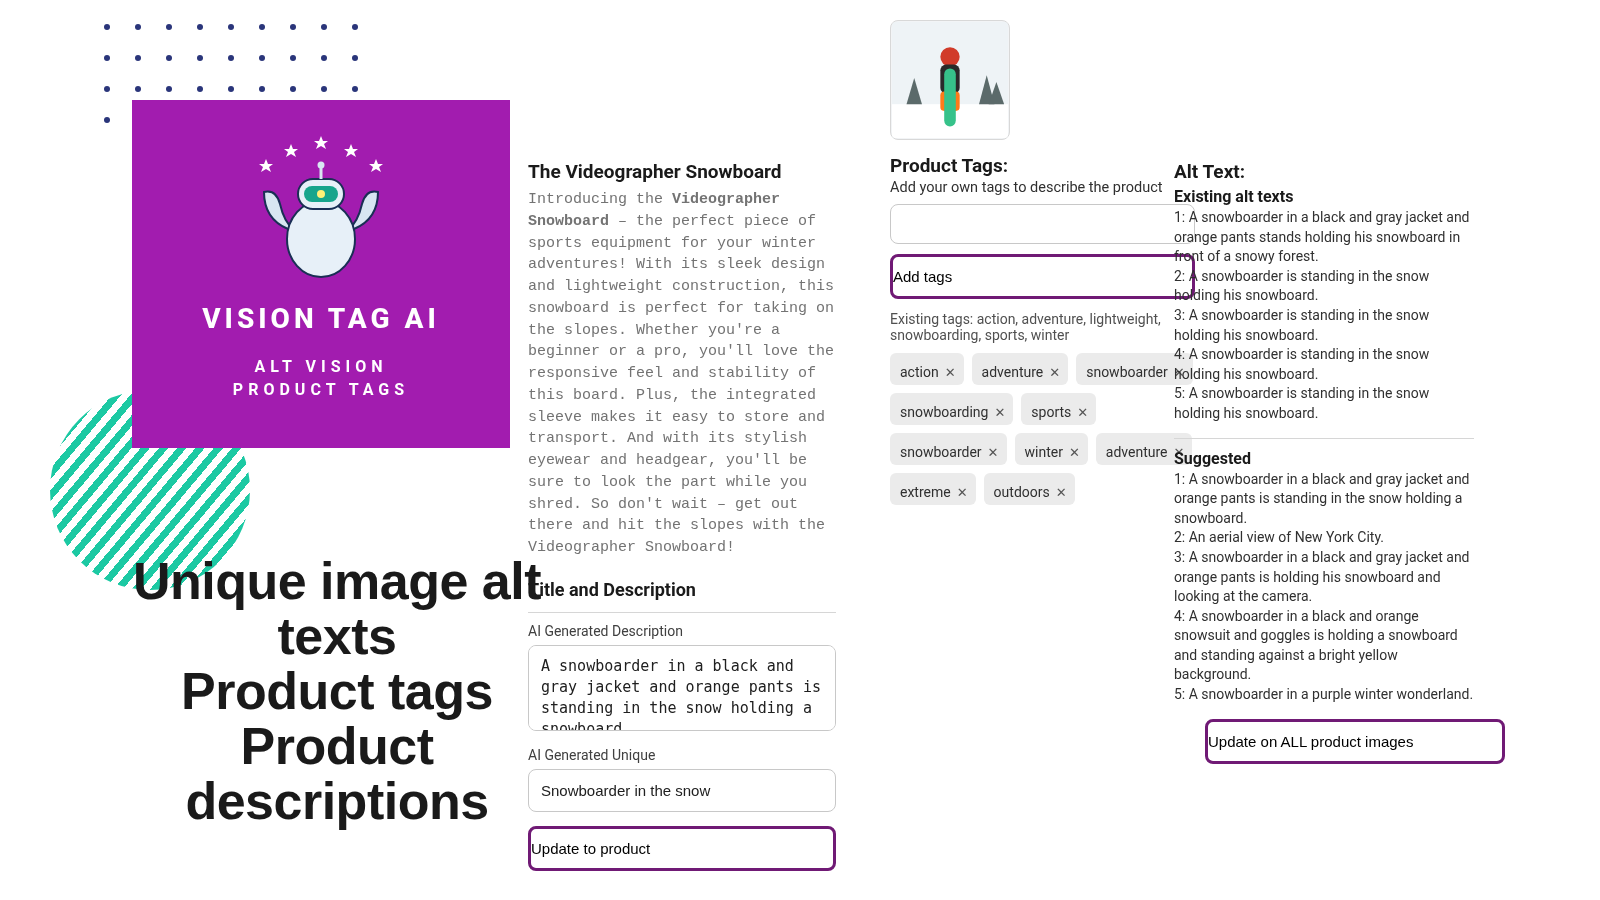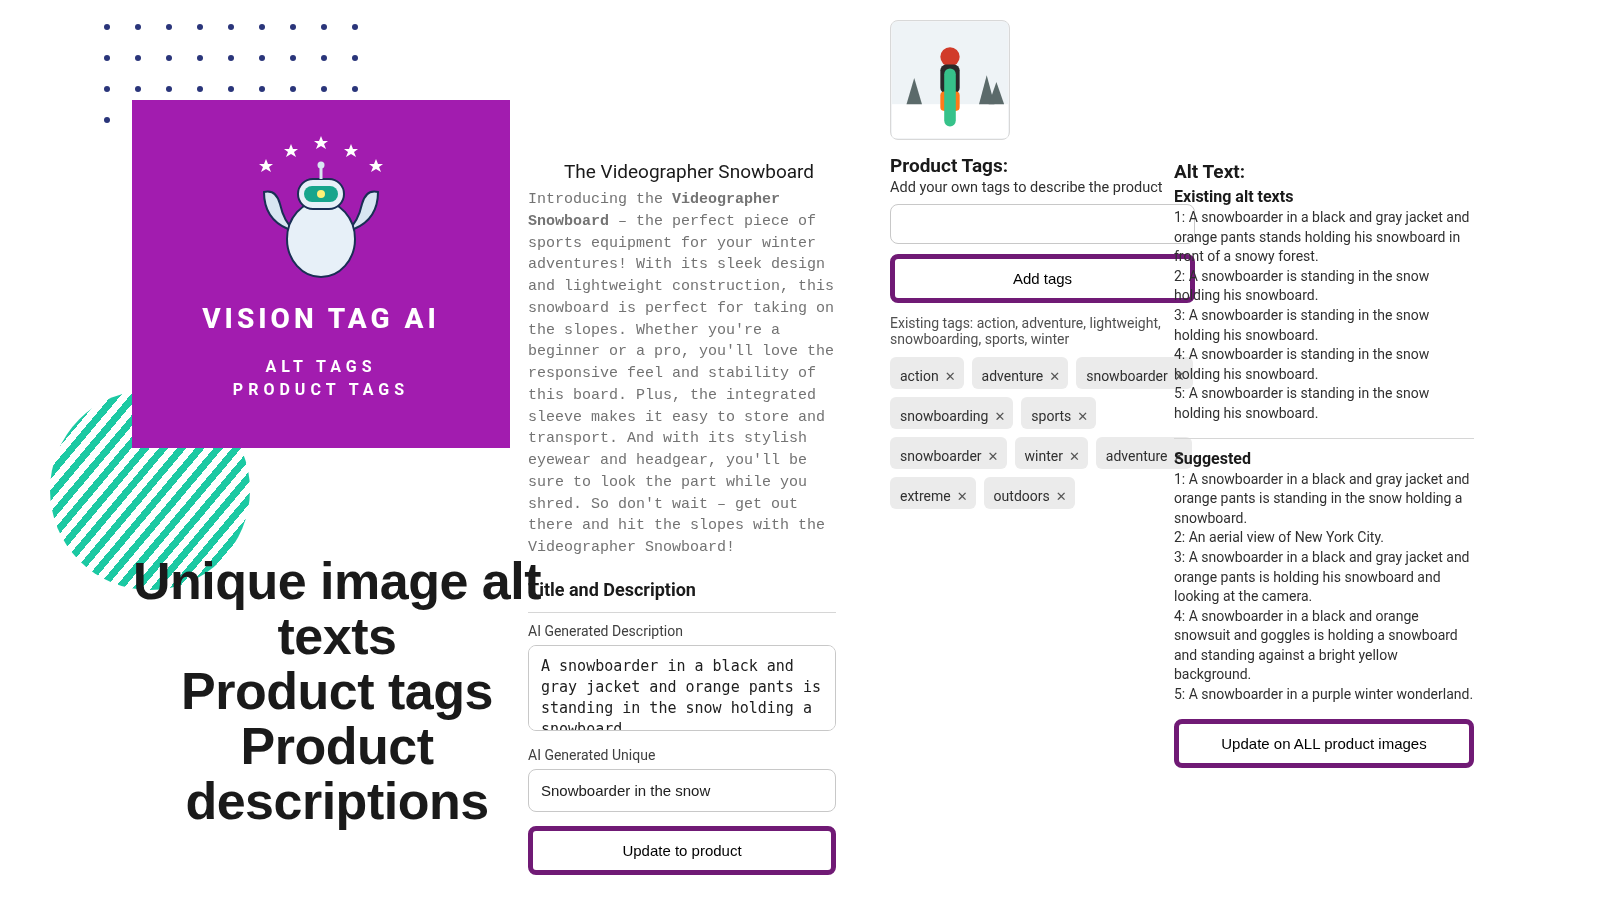--- a/index.html
+++ b/index.html
@@ -67,45 +67,45 @@
     z-index:3;
   }
   .hero div { display:block; }
 
   
   .col-mid {
     position:absolute;
     top:160px; left:528px;
     width:308px;
   }
-  .col-mid h2 { font-size:19px; font-weight:400; margin-bottom:6px;margin-left:36px; }
+  .col-mid h2 { font-size:19px; font-weight:700; margin-bottom:6px; }
   .col-mid .desc { font-size:15px; line-height:1.45; color:#737373;font-family:Liberation Mono, monospace; }
   .col-mid .desc b { font-weight:700; }
   .col-mid h3 { font-size:18px; font-weight:700; margin-top:20px; }
   .col-mid hr { border:none; border-top:1px solid #d6d6d6; margin:12px 0 10px; }
   .field-label { font-size:14px; color:#404040; margin-bottom:6px; margin-top:6px; }
   .textbox, .textarea {
     width:100%;
     border:1px solid #c8c8c8;
     border-radius:8px;
     padding:10px 12px;
     font-size:15px;
     line-height:1.4;
     color:#202020;
     background:#fff;
   }
   .textarea { height:86px; resize:none; }
   .btn {
     width:100%;
-    border:5px solid #701a75;
+    border:3px solid #701a75;
     border-radius:8px;
     padding:11px 0;
     font-size:15px;
     font-weight:500;
-    text-align:center;
+    text-align:left;
     background:#fff;
     cursor:pointer;
     margin-top:14px;
   }
 
   
   .col-tags {
     position:absolute;
     top:20px; left:890px;
     width:305px;
@@ -137,21 +137,21 @@
   
   .col-alt {
     position:absolute;
     top:160px; left:1174px;
     width:300px;
   }
   .col-alt h2 { font-size:19px; font-weight:700; }
   .col-alt h3 { font-size:16px; font-weight:700; margin-top:4px; }
   .col-alt .alt-list { font-size:14px; line-height:1.4; color:#303030; margin-top:2px; }
   .col-alt hr { border:none; border-top:1px solid #d6d6d6; margin:14px 0 10px; }
-  .col-alt .btn { margin-top:14px; }
+  .col-alt .btn { margin-top:14px;margin-left:31px; }
 </style>
 </head>
 <body>
 
 <div class="stripe-circle"></div>
 <div class="dots">
     <span></span>
     <span></span>
     <span></span>
     <span></span>
@@ -212,21 +212,21 @@
       <rect x="68" y="52" width="34" height="16" rx="8" fill="#17a58c"></rect>
 
       <circle cx="85" cy="60" r="4" fill="#fff177"></circle>
 
       <line x1="85" y1="45" x2="85" y2="33" stroke="#d8e6f2" stroke-width="3"></line>
       <circle cx="85" cy="31" r="3.5" fill="#d8e6f2"></circle>
     </svg>
   </div>
   <div class="title">VISION TAG AI</div>
   <div class="sub">
-    <span>ALT TAGS</span><br>
+    <span>ALT VISION</span><br>
     <span>PRODUCT TAGS</span>
   </div>
 </div>
 
 <div class="hero">
   <div>Unique image alt texts</div>
   <div>Product tags</div>
   <div>Product descriptions</div>
 </div>
 

